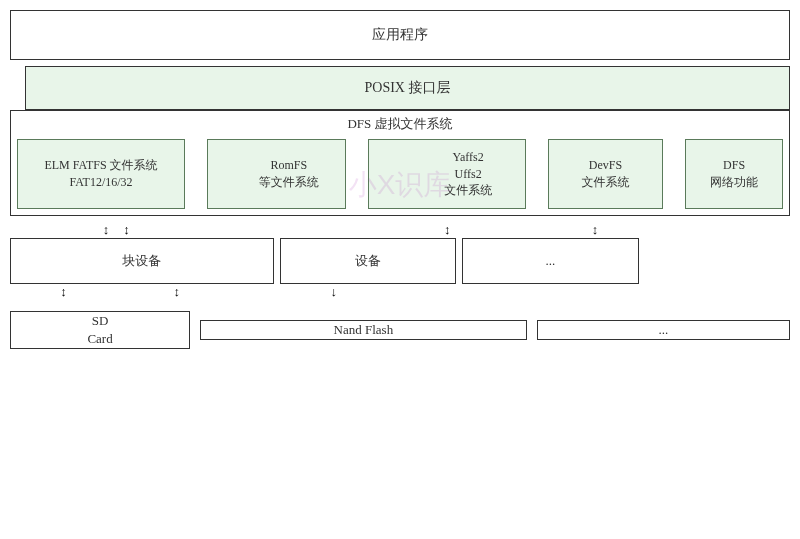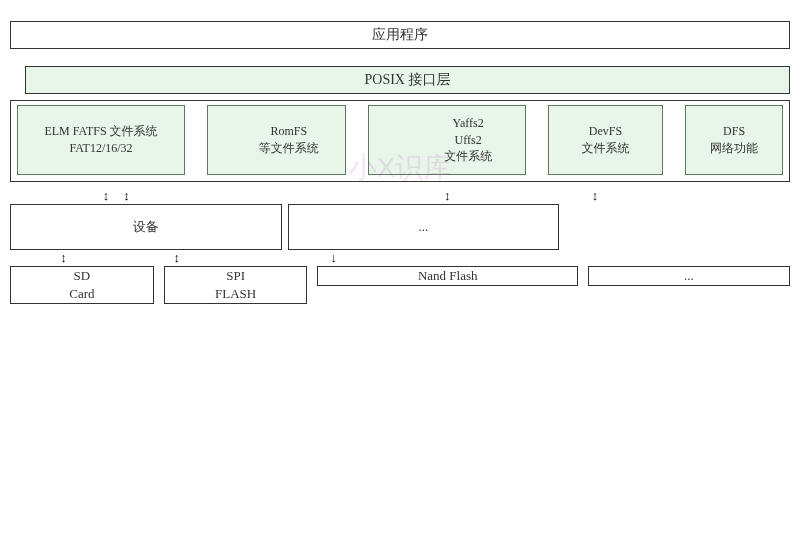--- a/index.html
+++ b/index.html
@@ -92,21 +92,21 @@
       justify-content: center;
       font-size: 13px;
       color: #333;
       text-align: center;
     }
 
     
     .bot-row {
       display: flex;
       gap: 10px;
-      align-items: flex-start;
+      align-items: center;
       height: 60px;
     }
 
     .bot-item {
       border: 1.5px solid #333;
       background: #fff;
       display: flex;
       align-items: center;
       justify-content: center;
       font-size: 13px;
@@ -119,33 +119,34 @@
     .wrapper {
       position: relative;
       width: 780px;
     }
   </style>
 </head>
 <body>
 
 <div class="wrapper">
 
-  <div class="row" style="height:50px; margin-bottom:6px;align-items:center;">
+  <div class="row" style="height:50px; margin-bottom:6px;">
     <div class="layer-box layer-full">
       <span>应用程序</span>
     </div>
   </div>
 
-  <div class="row" style="height:28px; margin-bottom:6px;padding-left:15px;">
+  <div class="row" style="height:44px; margin-bottom:0;padding-left:15px;">
     <div class="layer-box layer-full green-bg">
       <span>POSIX 接口层</span>
     </div>
   </div>
 
   <div class="dfs-section" style="margin-bottom:6px;">
+    <div class="dfs-title">DFS 虚拟文件系统</div>
     <div class="dfs-inner-row">
       <div class="dfs-item" style="flex:1.8; white-space:pre-line;">ELM FATFS 文件系统
 FAT12/16/32</div>
       <div class="dfs-item" style="flex:1.2; white-space:pre-line;padding-left:28px;">RomFS
 等文件系统</div>
       <div class="dfs-item" style="flex:1.2; white-space:pre-line;padding-left:46px;">Yaffs2
 Uffs2
 文件系统</div>
       <div class="dfs-item" style="flex:1.2; white-space:pre-line;">DevFS
 文件系统</div>
@@ -170,20 +171,23 @@
 
     <div style="flex:1.2; display:flex; align-items:center; justify-content:center;">
       <span style="font-size:13px;">↕</span>
     </div>
 
     <div style="flex:1; display:flex; align-items:center; justify-content:center;">
     </div>
   </div>
 
   <div class="mid-row" style="margin-bottom:0;">
+    <div class="mid-item" style="flex:1.8;">
+      <span>块设备</span>
+    </div>
     <div class="mid-item" style="flex:1.2;">
       <span>设备</span>
     </div>
     <div class="mid-item" style="flex:1.2;">
       <span>...</span>
     </div>
     <div style="flex:1;"></div>
   </div>
 
   <div style="display:flex; gap:6px; height:16px; align-items:center;">
@@ -201,22 +205,20 @@
 
     <div style="flex:1.2; display:flex; align-items:center; justify-content:center;">
     </div>
 
     <div style="flex:1.55;"></div>
   </div>
 
   <div class="bot-row">
     <div class="bot-item" style="flex:0.85; white-space:pre-line;">SD
 Card</div>
-    <div class="bot-item" style="flex:0.85; white-space:pre-line;">SPI
-FLASH</div>
     <div class="bot-item" style="flex:1.55;">
       <span>Nand Flash</span>
     </div>
     <div class="bot-item" style="flex:1.2;">
       <span>...</span>
     </div>
   </div>
 
   <div style="position:absolute; top:50%; left:50%; transform:translate(-50%,-50%); opacity:0.12; font-size:28px; color:#a21caf; pointer-events:none; white-space:nowrap; z-index:10; font-family: sans-serif;">
     小X识库

